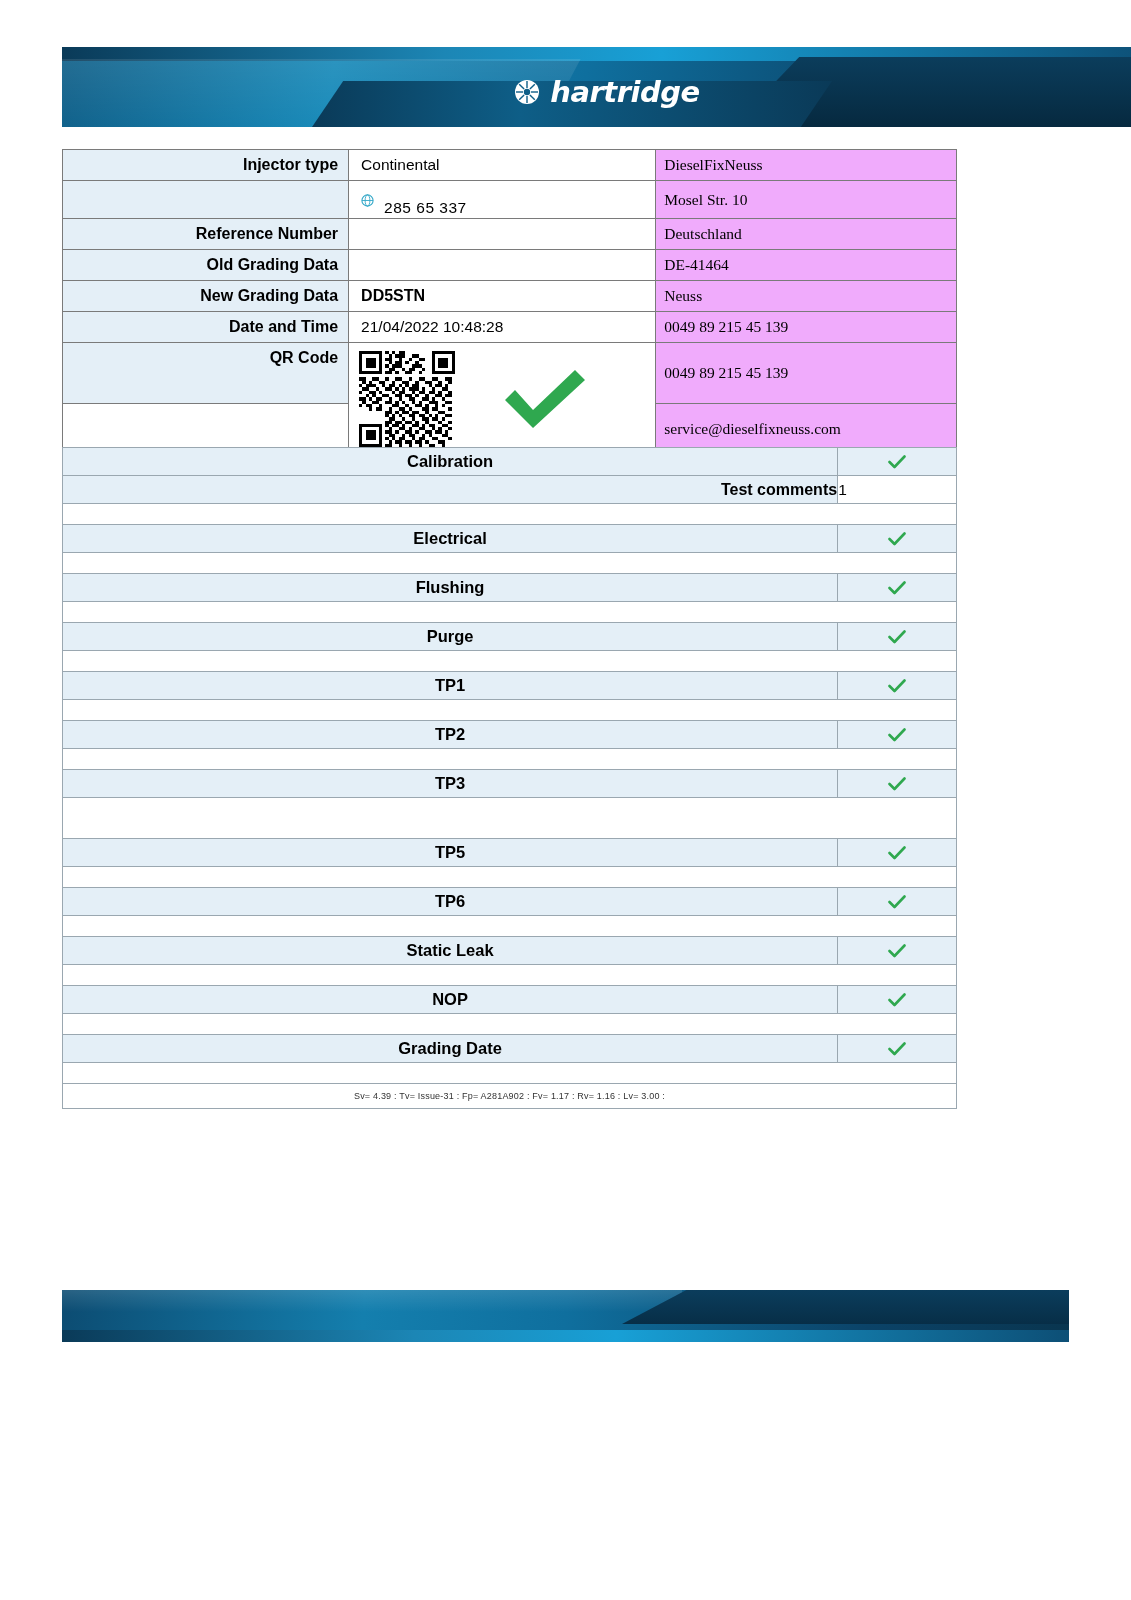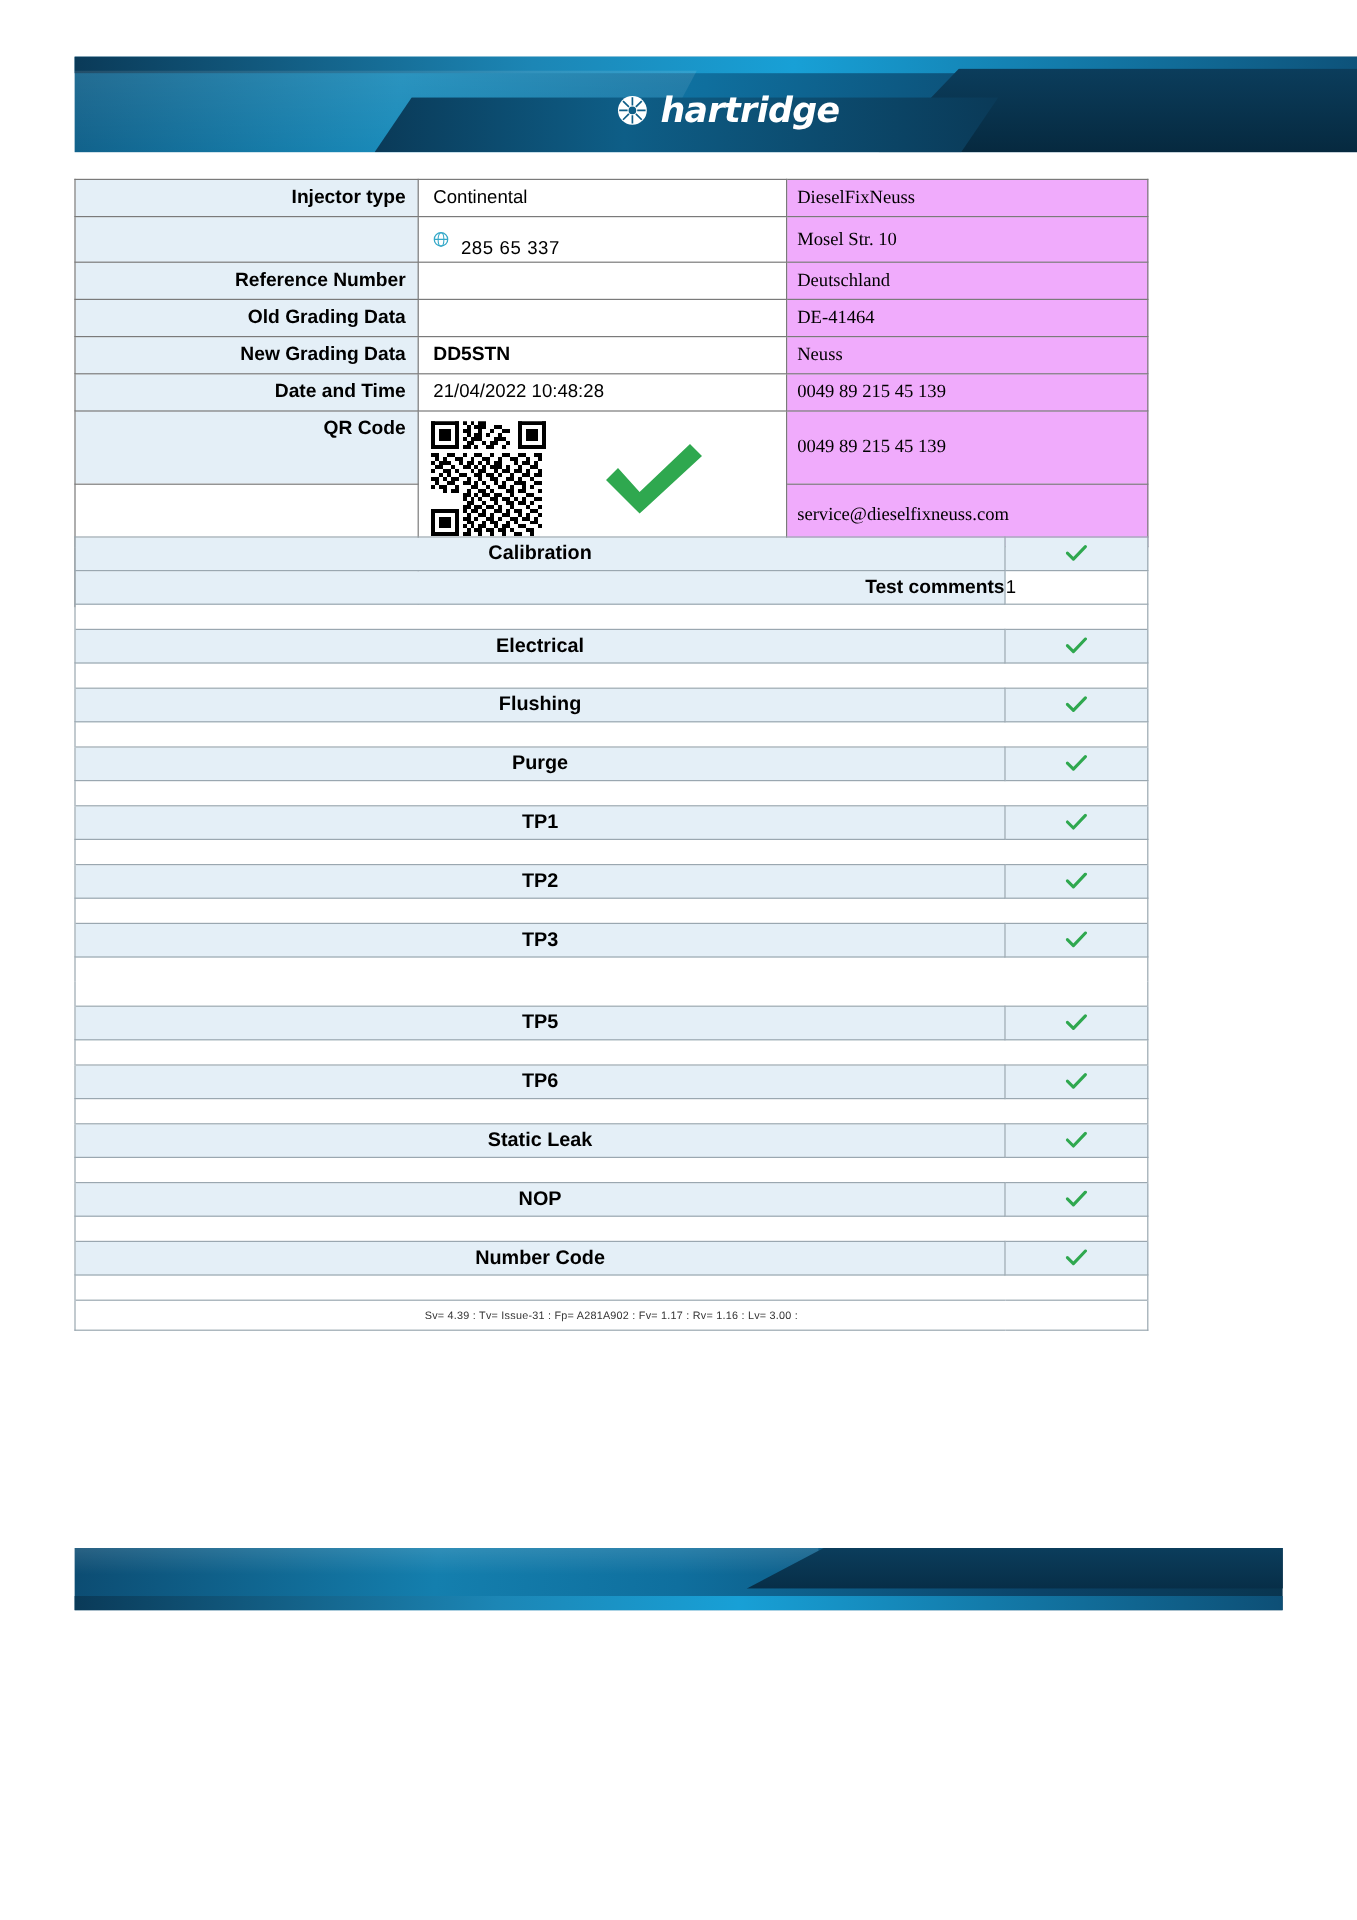--- a/index.html
+++ b/index.html
@@ -727,21 +727,21 @@
                 <path d="M1.5 7 L6.5 12 L16.5 1.5" fill="none" stroke="#2fa84f" stroke-width="2.6" stroke-linecap="round" stroke-linejoin="round"></path>
               </svg>
           </span>
         </td>
       </tr>
       <tr class="spacer-row">
           <td colspan="2"></td>
         </tr>
 
       <tr>
-        <td class="sec-title">Number Code</td>
+        <td class="sec-title">Grading Date</td>
         <td class="sec-status">
           <span class="tick-sm">
             <svg width="18" height="14" viewBox="0 0 18 14">
                 <path d="M1.5 7 L6.5 12 L16.5 1.5" fill="none" stroke="#2fa84f" stroke-width="2.6" stroke-linecap="round" stroke-linejoin="round"></path>
               </svg>
           </span>
         </td>
       </tr>
       <tr class="spacer-row">
           <td colspan="2"></td>

